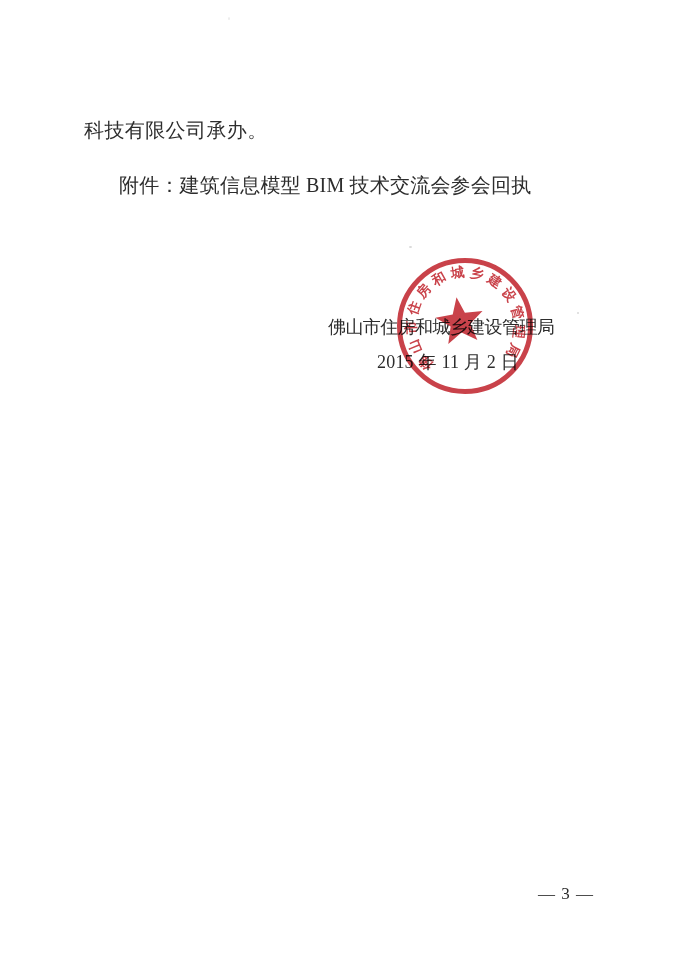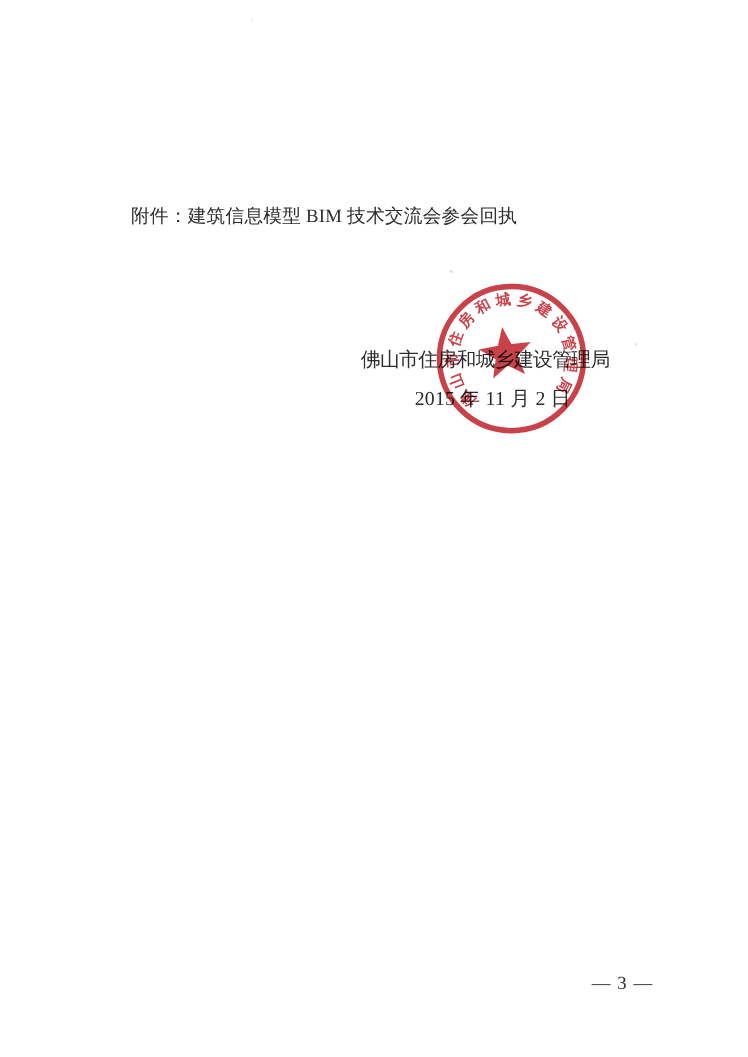--- a/index.html
+++ b/index.html
@@ -12,22 +12,22 @@
     font-family: "Liberation Serif", "DejaVu Serif", serif;
     color: #2d2d2d;
   }
   .page p { margin: 0; position: absolute; white-space: nowrap; }
 
   .body-line {
     left: 84px; top: 117px;
     font-size: 20px; letter-spacing: 0.4px;
   }
   .attachment-line {
-    left: 119px; top: 185px;
-    font-size: 17px; letter-spacing: 0.2px;
+    left: 119px; top: 172px;
+    font-size: 20px; letter-spacing: 0.2px;
   }
   .sig-org {
     left: 328px; top: 315px;
     font-size: 18px; letter-spacing: -0.6px;
   }
   .sig-date {
     left: 377px; top: 350px;
     font-size: 18px; letter-spacing: 0.2px;
   }
   .page-num {
@@ -61,20 +61,21 @@
   }
   .speck.s1 { left: 409px; top: 246px; width: 3px; height: 2px; }
   .speck.s2 { left: 577px; top: 312px; width: 2px; height: 2px; }
   .speck.s3 { left: 228px; top: 17px;  width: 2px; height: 3px; background:#ececec; }
 </style>
 </head>
 <body>
 
 <div class="page">
 
+  <p class="body-line">科技有限公司承办。</p>
 
   <p class="attachment-line"><span>附件：</span><span>建筑信息模型 BIM 技术交流会参会回执</span></p>
 
   <p class="sig-org">佛山市住房和城乡建设管理局</p>
 
   <p class="sig-date">2015 年 11 月 2 日</p>
 
   <div class="seal">
     <svg viewBox="0 0 150 150" xmlns="http://www.w3.org/2000/svg">
       <circle cx="75" cy="75" r="65.5" fill="none" stroke-width="5" stroke="#c5323a"></circle>

